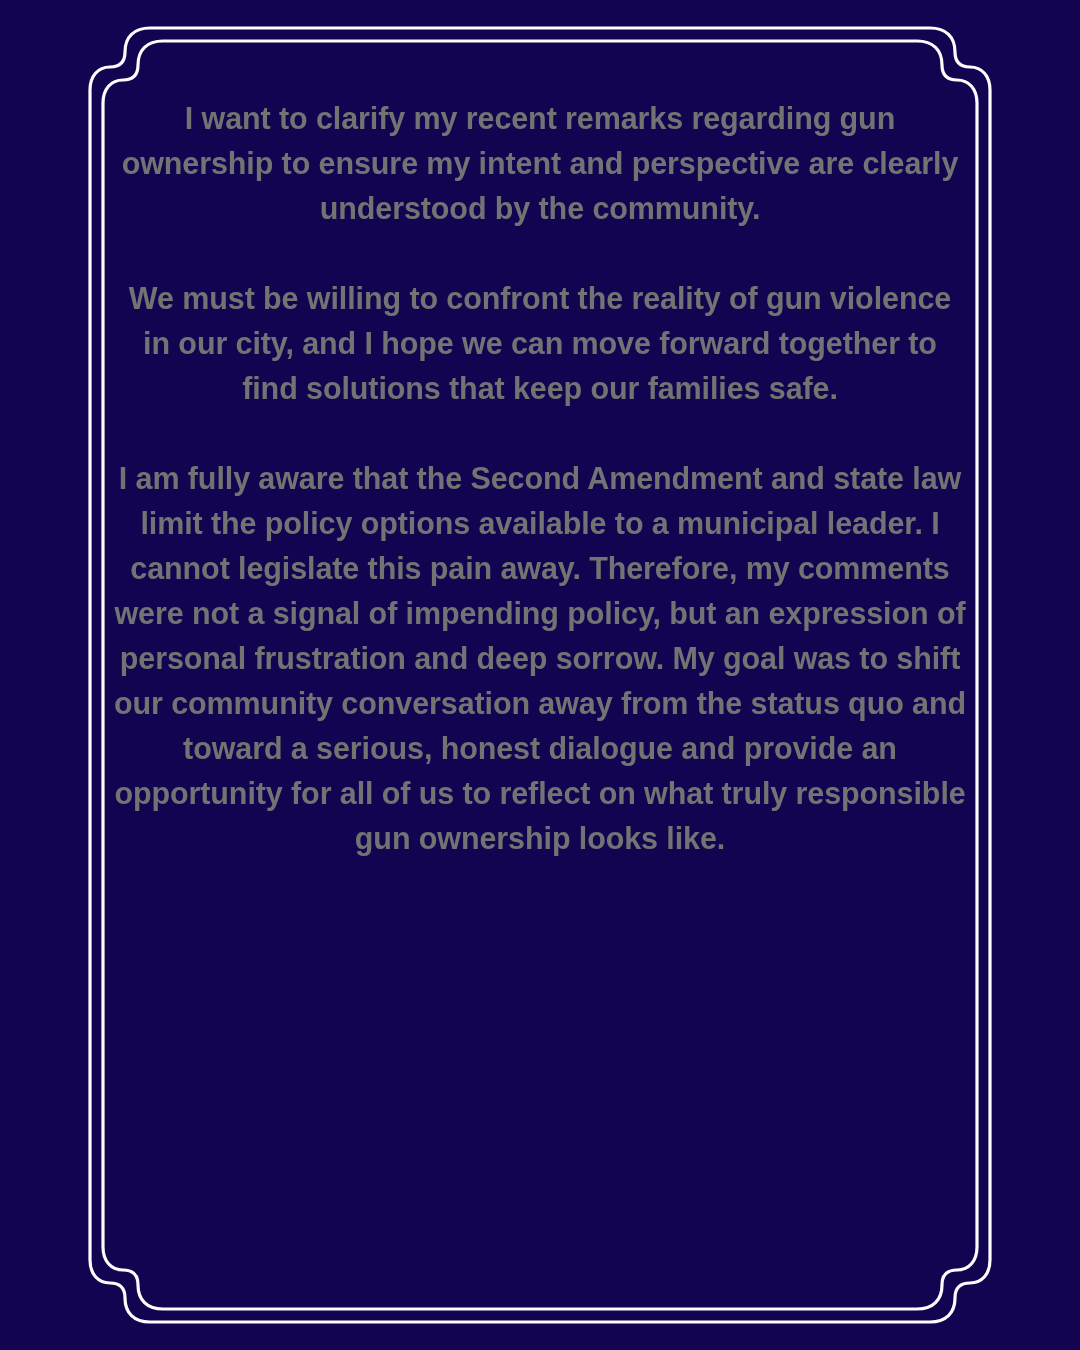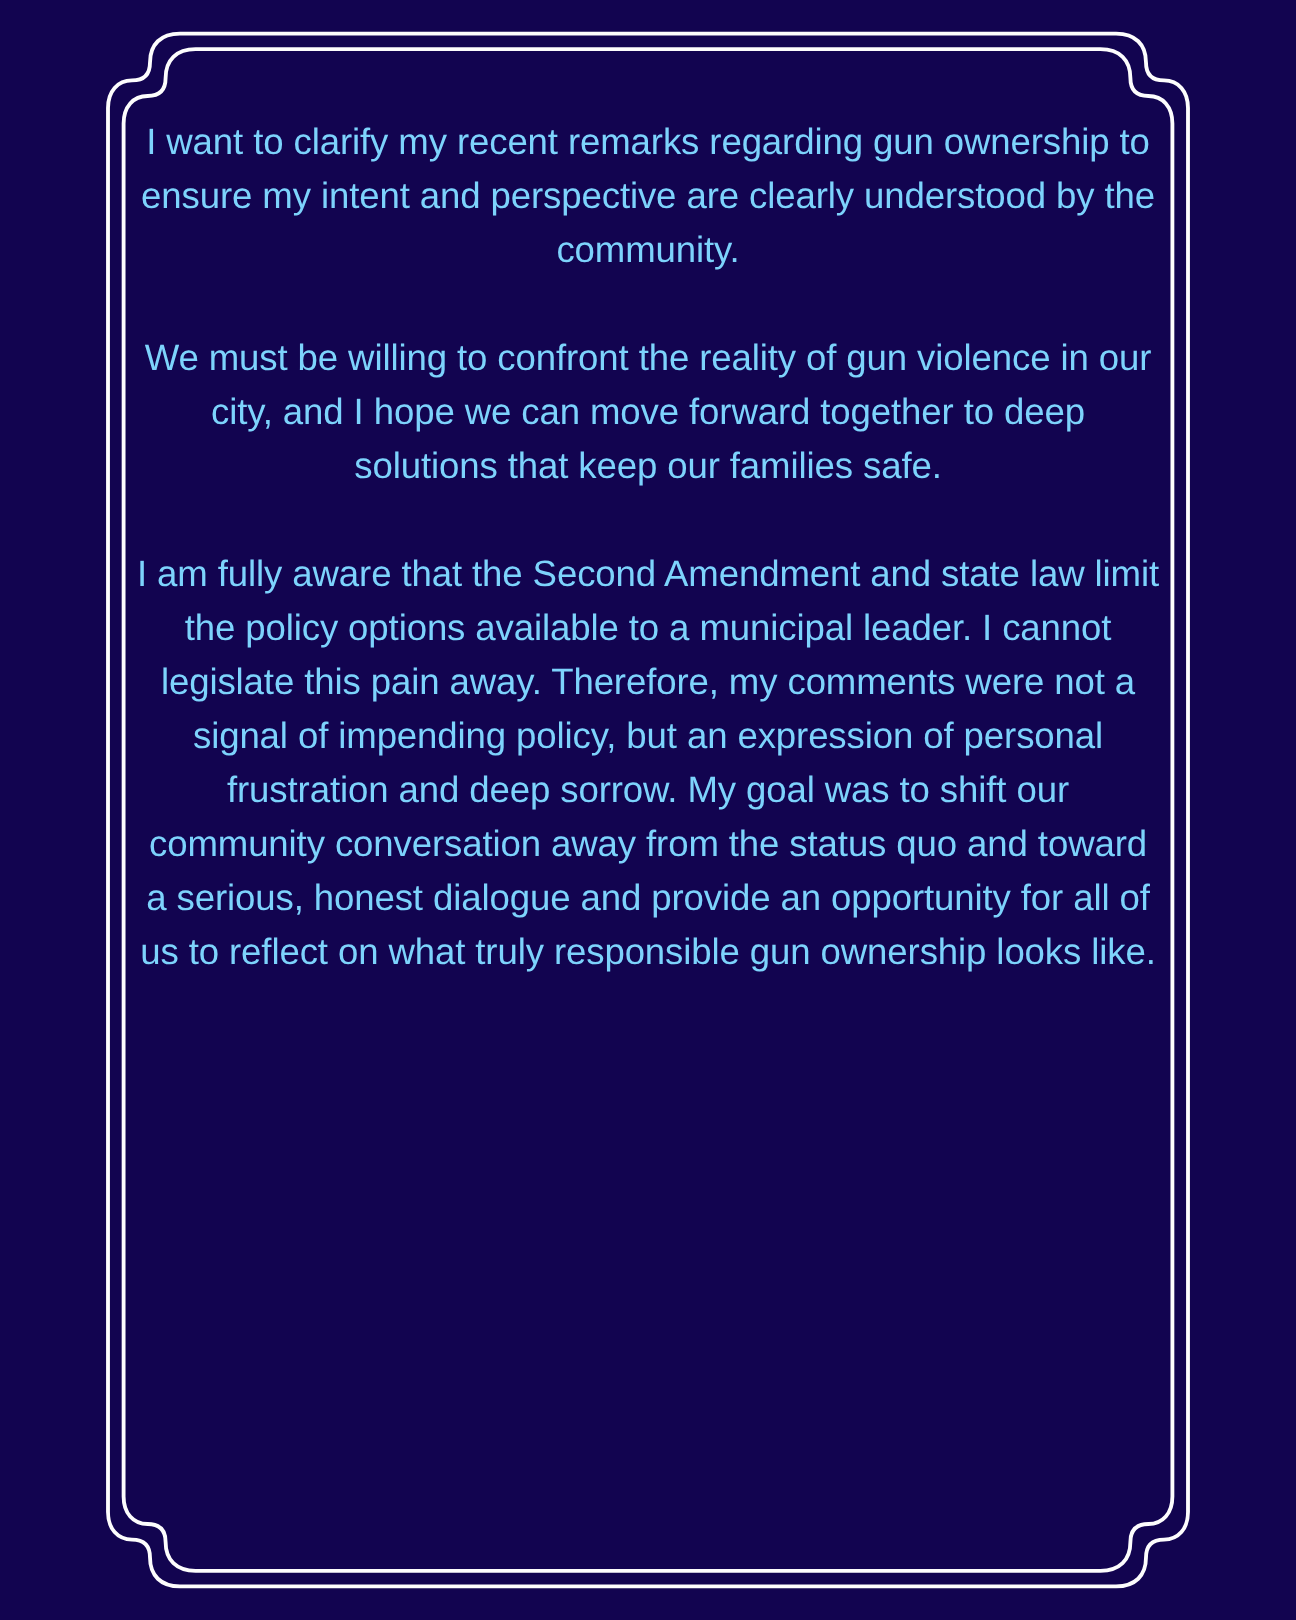--- a/index.html
+++ b/index.html
@@ -29,23 +29,23 @@
     stroke-width: 3.2;
     stroke-linecap: round;
     stroke-linejoin: round;
   }
   #statement {
     position: absolute;
     left: 112px;
     top: 96px;
     width: 856px;
     text-align: center;
-    color: #7dd3fc;
+    color: #737373;
     font-size: 30.5px;
-    font-weight: normal;
+    font-weight: bold;
     line-height: 45px;
     letter-spacing: -0.1px;
   }
   #statement p {
     margin: 0 0 45px 0;
   }
   #statement p:last-child {
     margin-bottom: 0;
   }
 </style>
@@ -88,17 +88,17 @@
          C 138 1275 133 1270 123 1270
          C 111 1270 103 1261 103 1247
          L 103 103
          C 103 89 111 80 123 80
          C 133 80 138 75 138 65
          C 138 50 147 41 163 41 Z"></path>
   </svg>
 
   <div id="statement">
     <p>I want to clarify my recent remarks regarding gun ownership to ensure my intent and perspective are clearly understood by the community.</p>
-    <p>We must be willing to confront the reality of gun violence in our city, and I hope we can move forward together to deep solutions that keep our families safe.</p>
+    <p>We must be willing to confront the reality of gun violence in our city, and I hope we can move forward together to find solutions that keep our families safe.</p>
     <p>I am fully aware that the Second Amendment and state law limit the policy options available to a municipal leader. I cannot legislate this pain away. Therefore, my comments were not a signal of impending policy, but an expression of personal frustration and deep sorrow. My goal was to shift our community conversation away from the status quo and toward a serious, honest dialogue and provide an opportunity for all of us to reflect on what truly responsible gun ownership looks like.</p>
   </div>
 
 </div>
 
 </body></html>

